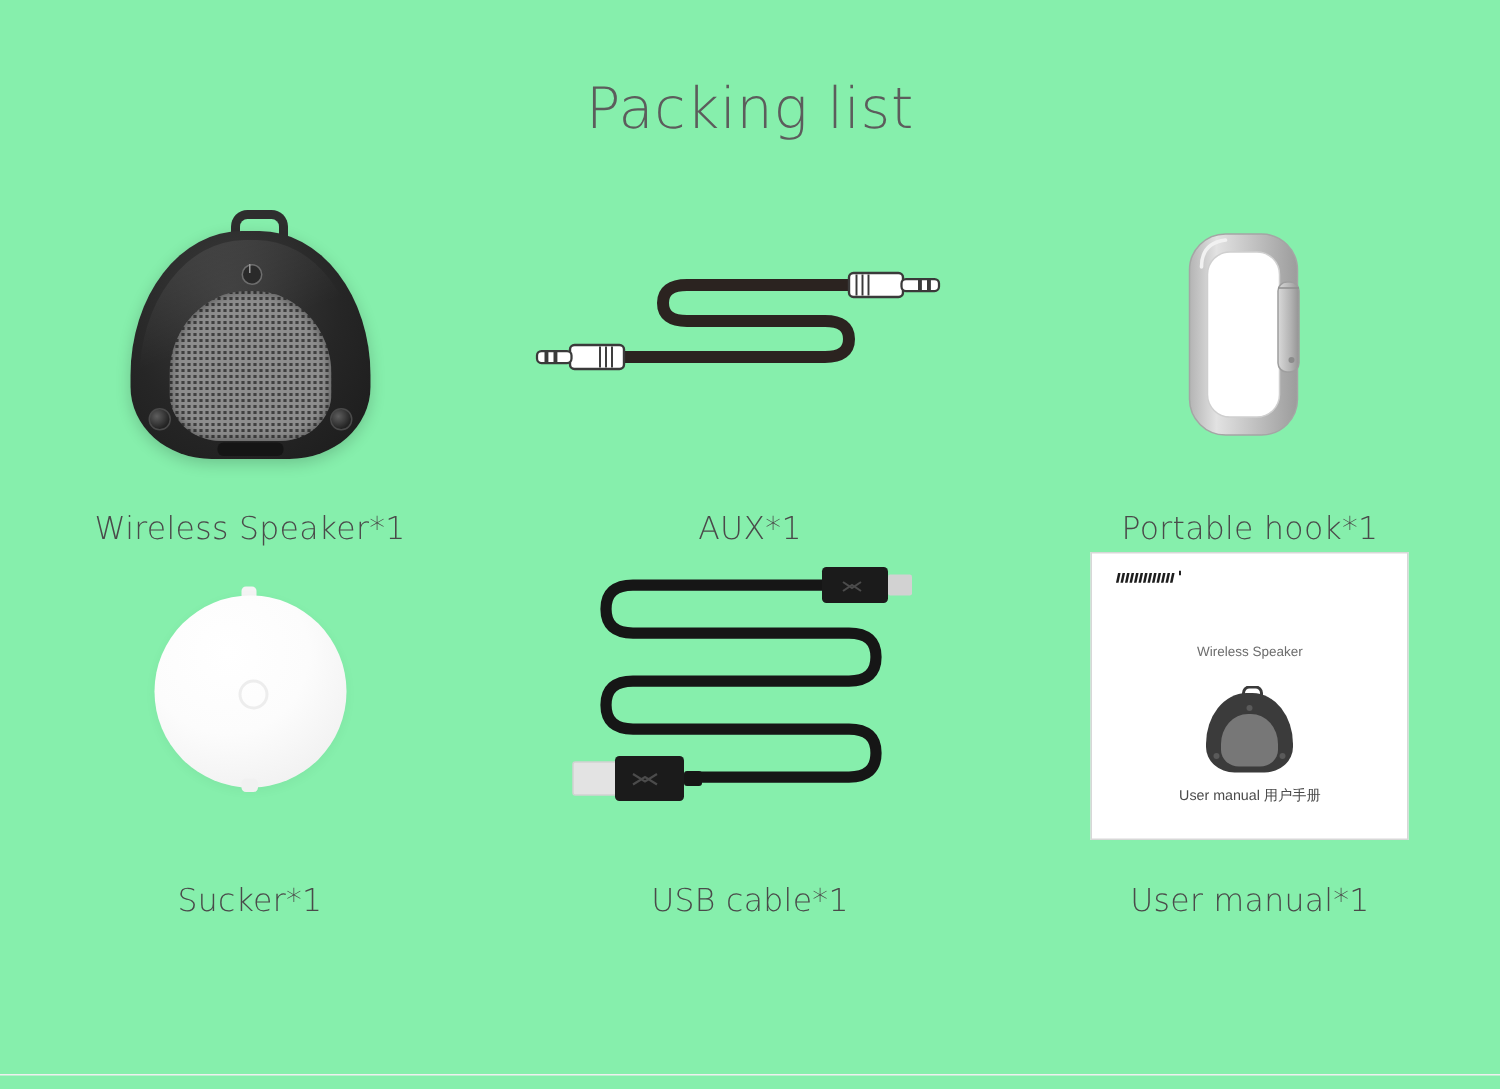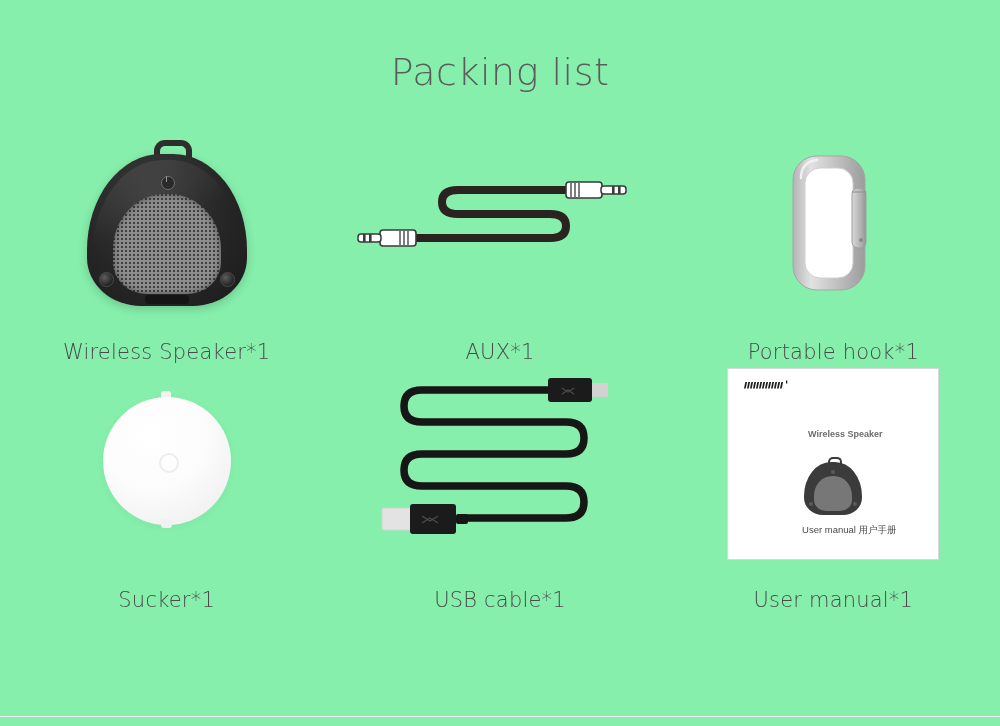--- a/index.html
+++ b/index.html
@@ -181,25 +181,24 @@
   }
   .manual-title {
     position: absolute; top: 38px; left: 0; width: 100%;
     text-align: center;
     font-size: 17px; font-weight: bold;
     color: #2d2d2d;
     font-family: "Liberation Sans", sans-serif;
     letter-spacing: 0.3px;
   }
   .manual-sub {
-    position: absolute; top: 60px; left: 12px; width: 100%;
+    position: absolute; top: 60px; left: 0; width: 100%;
     text-align: center;
     font-size: 9px; color: #6d6d6d;
     font-family: "Liberation Sans", sans-serif;
-    font-weight: bold;
   }
   .manual-speaker {
     position: absolute; top: 88px; left: 50%; margin-left: -29px;
     width: 58px; height: 58px;
   }
   .m-sp-loop {
     position: absolute; top: 0; left: 50%; margin-left: -5px;
     width: 10px; height: 8px;
     border: 2.4px solid #3a3a3a; border-bottom: none;
     border-radius: 5px 5px 1px 1px;
@@ -217,21 +216,21 @@
     border-radius: 18px 18px 12px 12px / 20px 20px 11px 11px;
   }
   .m-sp-dot {
     position: absolute; width: 4px; height: 4px; border-radius: 50%;
     background: #5a5a5a;
   }
   .m-sp-dot.a { left: 5px;  top: 40px; }
   .m-sp-dot.b { right: 5px; top: 40px; }
   .m-sp-dot.c { left: 50%; margin-left:-2px; top: 8px; }
   .manual-foot {
-    position: absolute; bottom: 22px; left: 16px; width: 100%;
+    position: absolute; bottom: 22px; left: 0; width: 100%;
     text-align: center;
     font-size: 9.5px; color: #4a4a4a;
     font-family: "Liberation Sans", sans-serif;
   }
 
   
   .bottom-divider {
     position: absolute;
     left: 0; top: 716px;
     width: 1000px; height: 1px;

